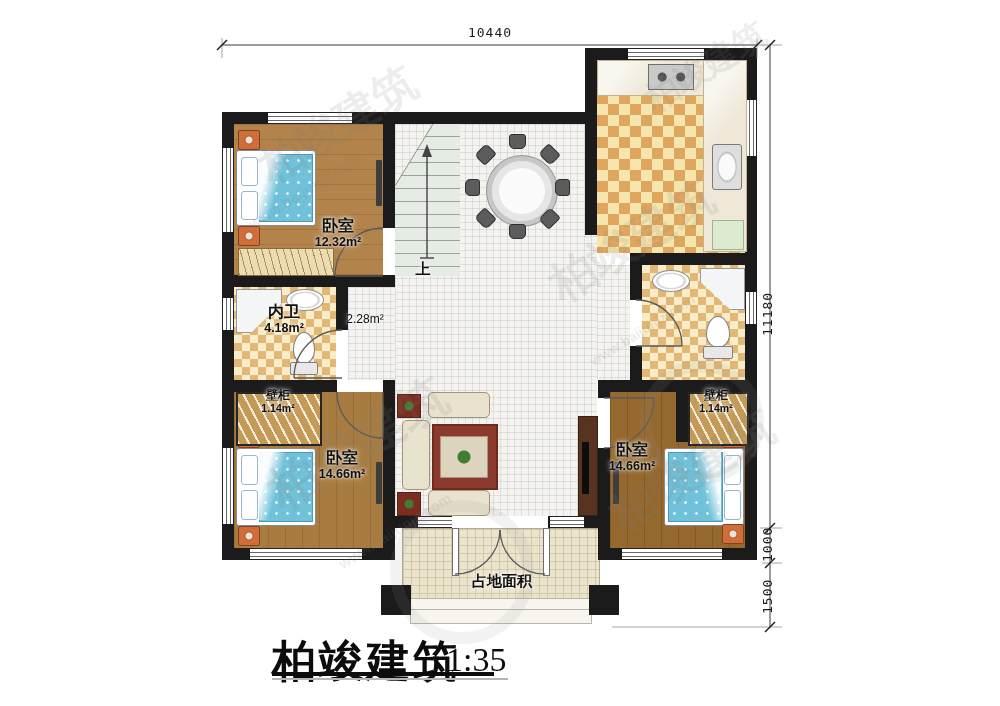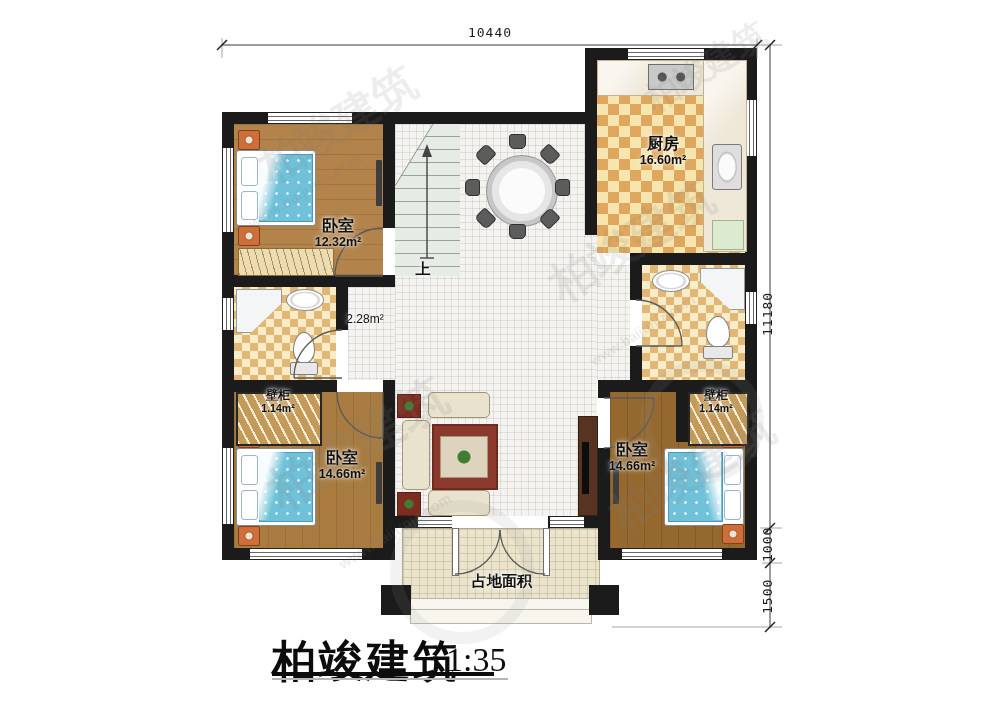--- a/index.html
+++ b/index.html
@@ -250,23 +250,23 @@
   <div class="wm" style="left:240px;top:182px;font-size:15px">www.baijunjz.com</div>
   <div class="wm" style="left:582px;top:322px;font-size:14px">www.baijunjz.com</div>
   <div class="wm" style="left:330px;top:522px;font-size:15px">www.baijunjz.com</div>
   <div class="wmring" style="left:390px;top:500px;width:120px;height:120px"></div>
   <div class="wmring" style="left:640px;top:360px;width:100px;height:100px"></div>
 
   <div class="rlabel" style="left:288px;top:216px;width:100px">
     <div class="rname">卧室</div>
     <div class="rarea">12.32m²</div>
   </div>
-  <div class="rlabel" style="left:603px;top:134px;width:120px">
-    <div class="rname">厨房</div>
-    <div class="rarea">16.60m²</div>
+  <div class="rlabel" style="left:234px;top:302px;width:100px">
+    <div class="rname">内卫</div>
+    <div class="rarea">4.18m²</div>
   </div>
   <div class="rlabel" style="left:330px;top:312px;width:70px">
     <div class="rarea" style="font-size:12px;font-weight:normal">2.28m²</div>
   </div>
   <div class="rlabel small" style="left:228px;top:388px;width:100px">
     <div class="rname">壁柜</div>
     <div class="rarea">1.14m²</div>
   </div>
   <div class="rlabel small" style="left:666px;top:388px;width:100px">
     <div class="rname">壁柜</div>

